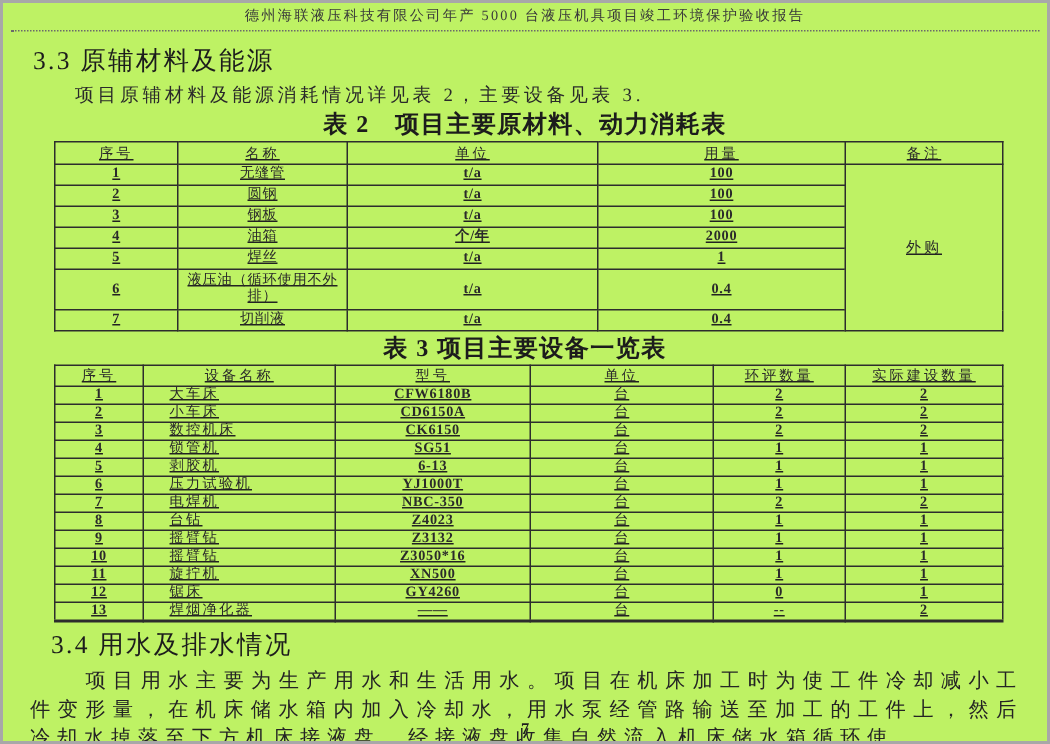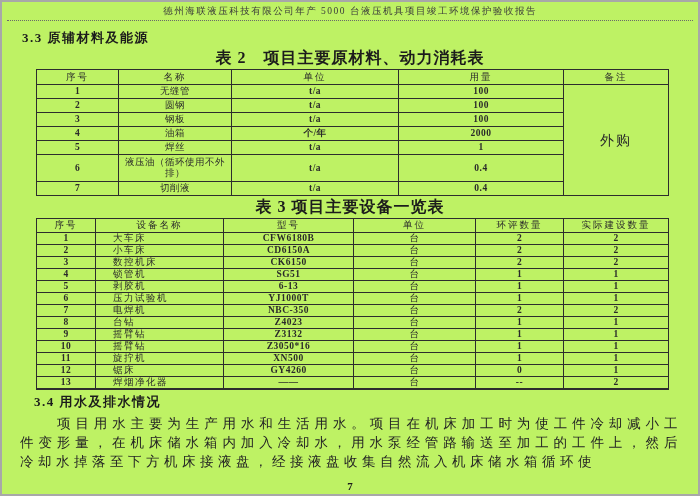--- a/index.html
+++ b/index.html
@@ -20,22 +20,22 @@
     color: #3a3a3a;
     line-height: 12px;
   }
   .dotted-rule {
     margin: 1px 5px 0 5px;
     border-bottom: 1px dotted #6a6a6a;
     height: 3px;
   }
   .content { padding: 0 18px; }
   .h-sec {
-    font-size: 13px;
-    font-weight: bold;
+    font-size: 17px;
+    font-weight: normal;
     letter-spacing: 1.5px;
     margin: 8px 0 0 2px;
     color: #1c1c1c;
   }
   .p-intro {
     font-size: 12.5px;
     letter-spacing: 2.5px;
     text-indent: 2.4em;
     margin-top: 3px;
     color: #2a2a2a;
@@ -47,35 +47,36 @@
     letter-spacing: 1px;
     margin-top: 1px;
     color: #1c1c1c;
   }
   table {
     border-collapse: collapse;
     table-layout: fixed;
     margin-left: 16px;
     width: 632px;
     border: 1.5px solid #2d2d2d;
+    text-decoration: underline;
   }
   th, td {
     border: 1px solid #2d2d2d;
     text-align: center;
     vertical-align: middle;
     font-size: 9.5px;
     color: #2a2a2a;
     letter-spacing: 0.5px;
     overflow: hidden;
   }
   
   .t2 th { height: 15px; font-weight: normal; letter-spacing: 2px; }
   .t2 td { height: 14px; line-height: 11px; padding: 1px 2px; }
   .t2 td.num { font-weight: bold; }
-  .t2 td.remark { font-size: 14px; letter-spacing: 2px; }
+  .t2 td.remark { font-size: 10px; letter-spacing: 2px; }
   .t2 tr.tall td { height: 27px; }
   
   .t3 { border-bottom-width: 2px; }
   .t3 th { height: 14px; font-weight: normal; letter-spacing: 2px; }
   .t3 td { height: 12px; line-height: 11px; padding: 0 2px; }
   .t3 td.num { font-weight: bold; }
   .t3 td.device { text-align: left; padding-left: 17px; letter-spacing: 1.5px; margin-top: 20px; }
   .h-sub {
     font-size: 12.5px;
     font-weight: bold;
@@ -106,20 +107,21 @@
 </style>
 </head>
 <body>
 
 <div class="page">
   <div class="header">德州海联液压科技有限公司年产 5000 台液压机具项目竣工环境保护验收报告</div>
   <div class="dotted-rule"></div>
 
   <div class="content">
     <div class="h-sec">3.3 原辅材料及能源</div>
+    <p class="p-intro">项目原辅材料及能源消耗情况详见表 2，主要设备见表 3.</p>
 
     <div class="tbl-title">表 2　项目主要原材料、动力消耗表</div>
     <table class="t2">
       <colgroup>
         <col style="width:82px">
           <col style="width:113px">
           <col style="width:167px">
           <col style="width:165px">
           <col style="width:105px">
       </colgroup>

